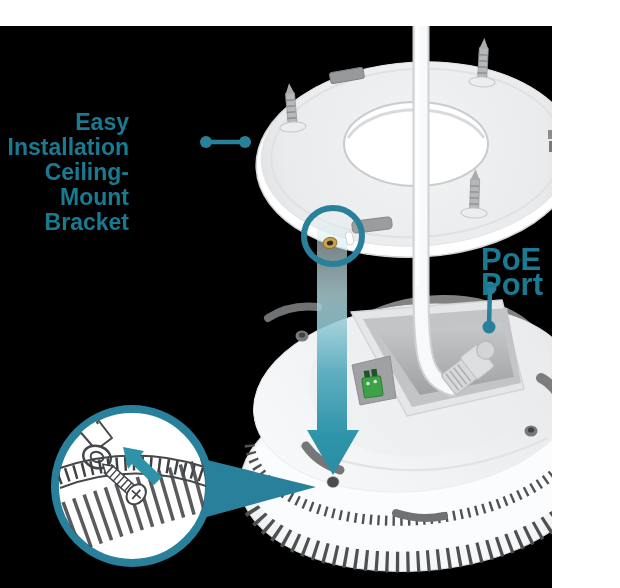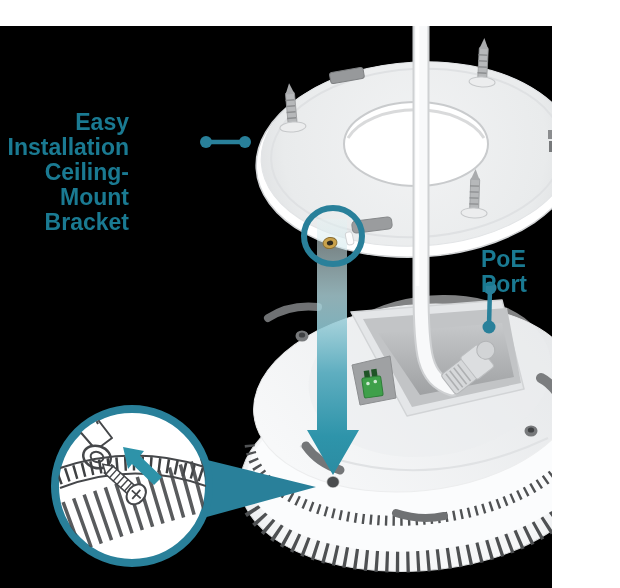--- a/index.html
+++ b/index.html
@@ -2,21 +2,21 @@
 <html><head>
 <meta charset="utf-8">
 <style>
   html,body{margin:0;padding:0;background:#ffffff;}
   #stage{position:relative;width:552px;height:588px;background:#000000;overflow:hidden;
          font-family:"Liberation Sans",sans-serif;margin-top:26px;}
   #stage svg{position:absolute;left:0;top:0;}
   .label{position:absolute;font-weight:bold;color:#1A7A92;white-space:pre-line;
          font-family:"Liberation Sans",sans-serif;}
   .label-bracket{right:423px;top:84px;font-size:23px;line-height:25px;text-align:right;}
-  .label-poe{left:481px;top:221px;font-size:23px;line-height:25px;}
+  .label-poe{left:481px;top:221px;font-size:31px;line-height:25px;}
   .label-lock{left:55px;top:334px;font-size:23px;line-height:25px;}
 </style>
 </head>
 <body>
 
 <div id="stage">
 <svg width="620" height="588" viewBox="0 0 620 588">
   <defs>
     <radialGradient id="brSurf" gradientUnits="userSpaceOnUse" cx="415" cy="118" r="175">
       <stop offset="0" stop-color="#f2f3f4"></stop>

